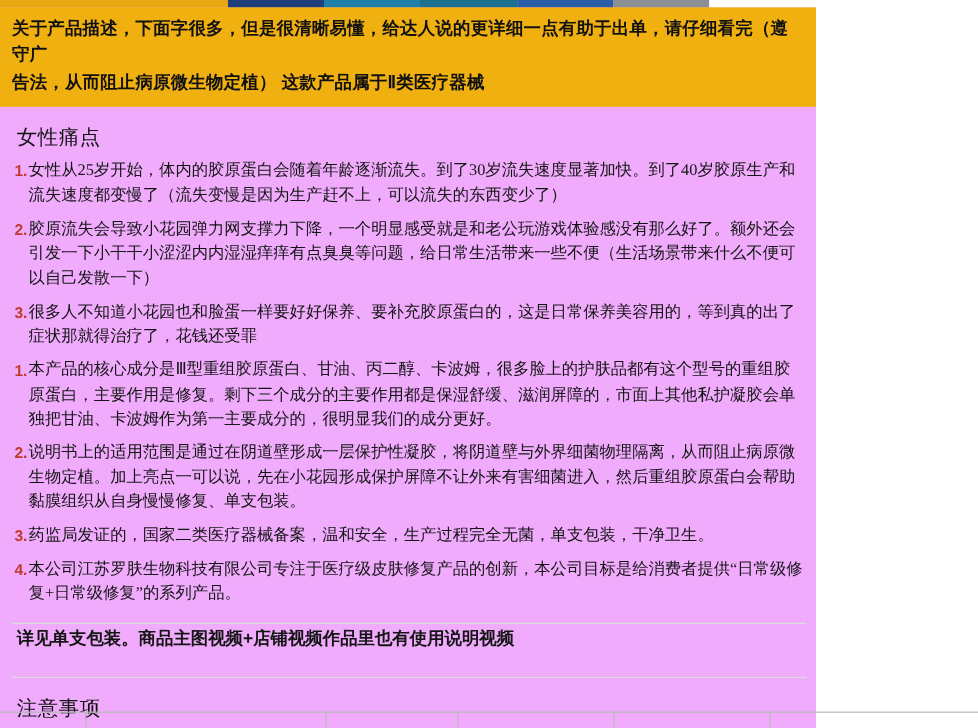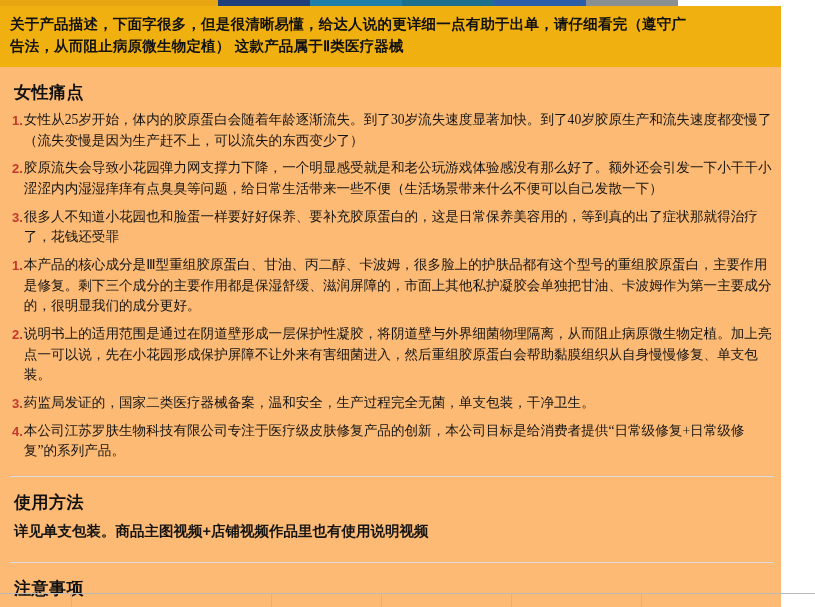--- a/index.html
+++ b/index.html
@@ -9,23 +9,23 @@
   }
   body {
     width: 815px;
     height: 607px;
     overflow: hidden;
     font-family: "Liberation Sans", sans-serif;
     color: #1a1a1a;
   }
   .page {
     position: relative;
-    width: 781px;
+    width: 680px;
     height: 607px;
-    background: #fdba74;
+    background: #f0abfc;
   }
   
   .topbar {
     display: flex;
     height: 6px;
     width: 100%;
   }
   .topbar .seg {
     height: 100%;
   }
@@ -40,21 +40,21 @@
     letter-spacing: 0.2px;
   }
   .banner .line2 {
     display: block;
   }
   .content {
     padding: 0 8px 0 10px;
   }
   h2.section-title {
     font-size: 17px;
-    font-weight: bold;
+    font-weight: normal;
     margin: 14px 0 6px 4px;
     color: #111111;
     letter-spacing: 0.5px;
   }
   .item {
     display: flex;
     align-items: flex-start;
     font-size: 13.6px;
     line-height: 1.52;
     margin: 0 0 7px 2px;
@@ -153,21 +153,20 @@
       <span class="num">3.</span>
       <span class="txt">药监局发证的，国家二类医疗器械备案，温和安全，生产过程完全无菌，单支包装，干净卫生。</span>
     </div>
     <div class="item">
       <span class="num">4.</span>
       <span class="txt">本公司江苏罗肤生物科技有限公司专注于医疗级皮肤修复产品的创新，本公司目标是给消费者提供“日常级修复+日常级修复”的系列产品。</span>
     </div>
 
     <div class="divider"></div>
 
-    <h2 class="section-title">使用方法</h2>
     <div class="plain">详见单支包装。商品主图视频+店铺视频作品里也有使用说明视频</div>
 
     <div class="divider"></div>
 
     <h2 class="section-title">注意事项</h2>
 
   </div>
 
   <div class="bottom-table">
     <div class="cell" style="width:72px;"></div>

